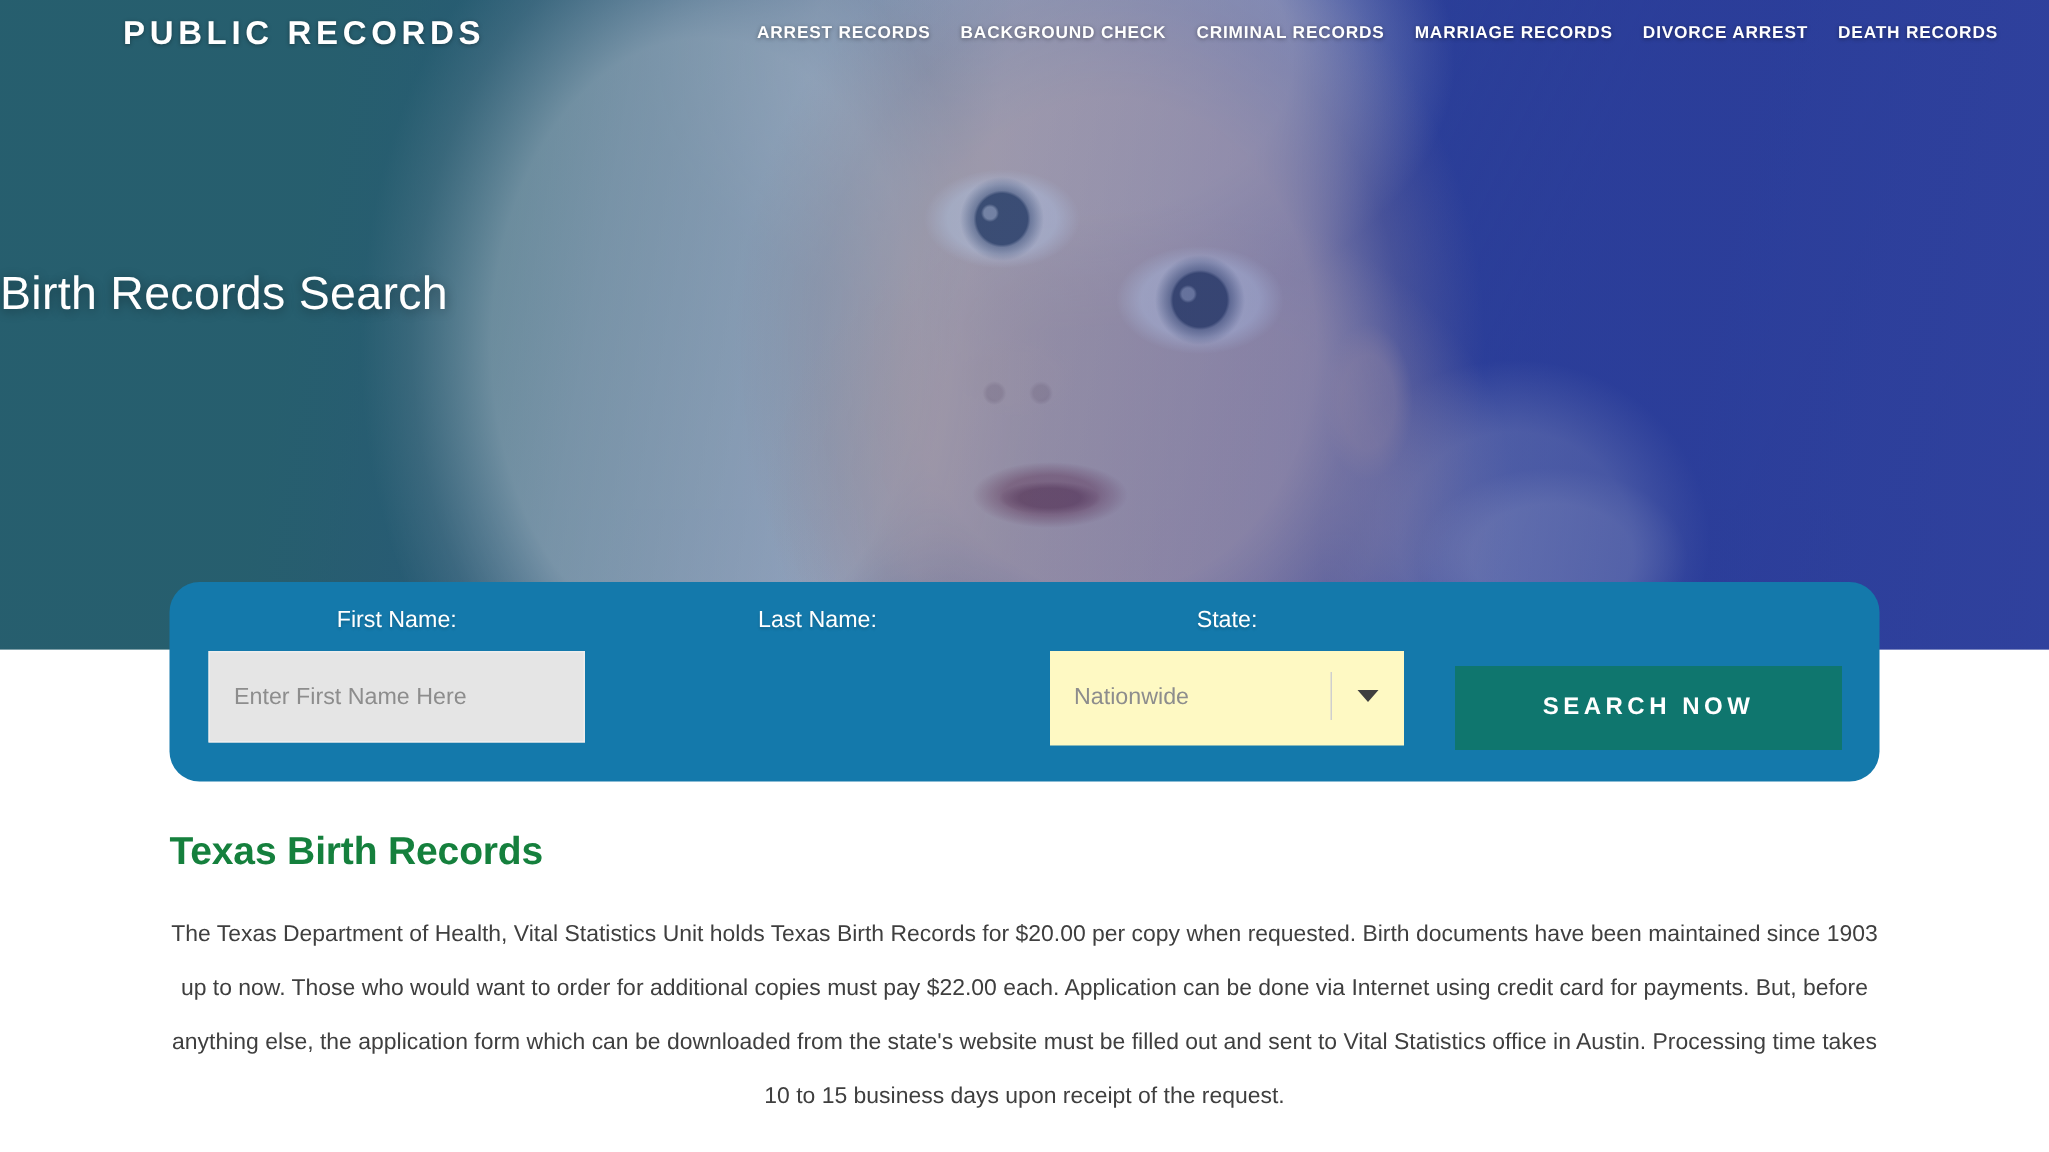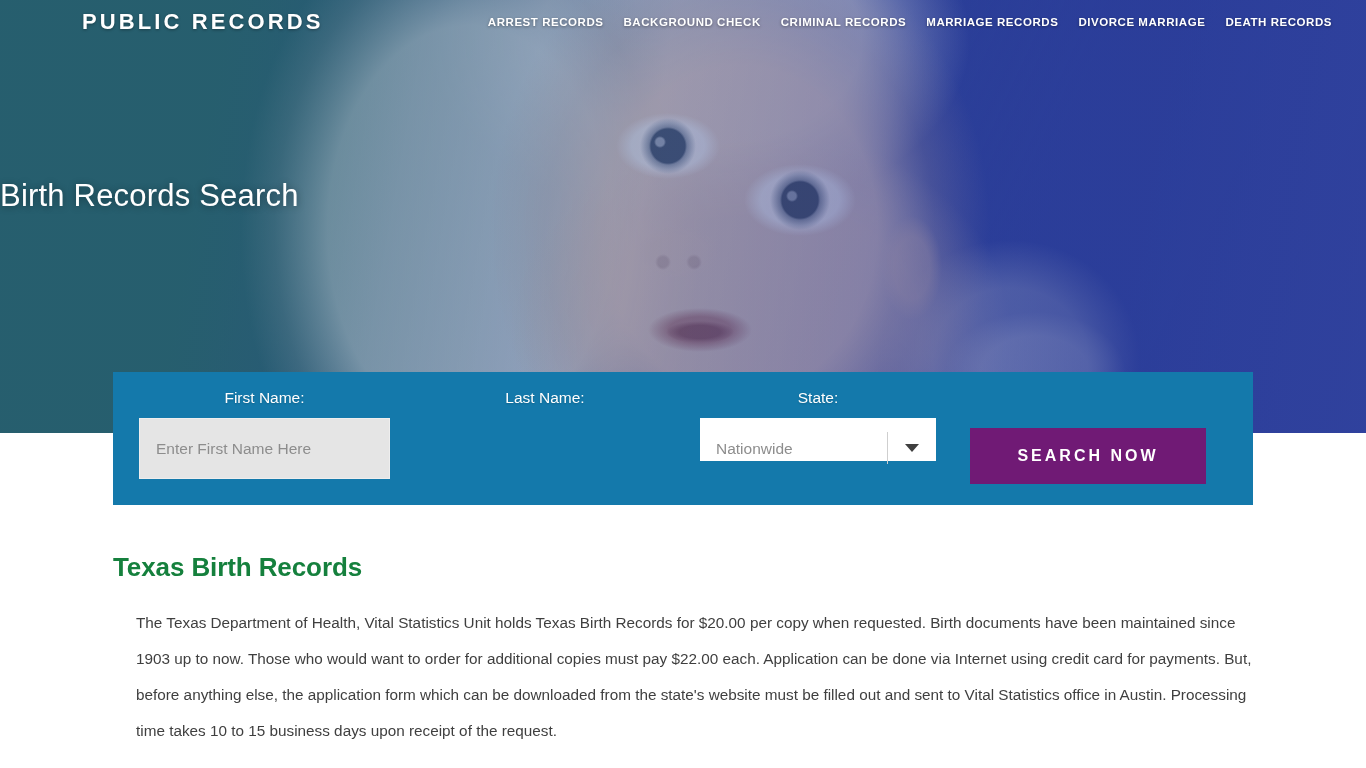--- a/index.html
+++ b/index.html
@@ -129,25 +129,26 @@
     font-weight: 400;
     letter-spacing: 0.2px;
     text-shadow: 0 1px 7px rgba(0,0,0,0.38);
     z-index: 5;
   }
 
   
   .search-panel {
     position: absolute;
     left: 113px;
-    top: 372px;
+    top: 388px;
     width: 1140px;
     height: 133px;
     background: #1479ab;
     z-index: 10;
+    border-radius: 20px;
   }
   .fields {
     position: relative;
     height: 100%;
     display: flex;
     padding: 17px 14px 0 14px;
   }
   .field {
     position: relative;
     padding: 0 12px;
@@ -176,22 +177,22 @@
     font-family: "Liberation Sans", sans-serif;
     font-size: 15.5px;
     color: #5c5c5c;
     outline: none;
   }
   .field-input::placeholder { color: #8d8d8d; opacity: 1; }
 
   .select-wrap {
     position: relative;
     width: 100%;
-    height: 43px;
-    background: #ffffff;
+    height: 63px;
+    background: #fef9c3;
   }
   .select-value {
     position: absolute;
     left: 16px;
     top: 0;
     height: 61px;
     line-height: 61px;
     font-size: 15.5px;
     color: #8d8d8d;
   }
@@ -208,23 +209,23 @@
     right: 17px;
     top: 26px;
     width: 0; height: 0;
     border-left: 7px solid transparent;
     border-right: 7px solid transparent;
     border-top: 8px solid #3f3f3f;
   }
 
   .search-btn {
     display: block;
-    width: 236px;
+    width: 258px;
     height: 56px;
-    background: #701a75;
+    background: #0f766e;
     border: none;
     color: #ffffff;
     font-family: "Liberation Sans", sans-serif;
     font-size: 16px;
     font-weight: 700;
     letter-spacing: 3px;
     cursor: pointer;
   }
 
   
@@ -240,39 +241,38 @@
     font-size: 26px;
     font-weight: 700;
     color: #15803d;
     letter-spacing: -0.1px;
   }
   .article-p {
     margin-top: 22px;
     font-size: 15.3px;
     line-height: 36px;
     color: #3f3f3f;
-    text-align: left;
-    margin-left: 23px;
+    text-align: center;
   }
 </style>
 </head>
 <body>
 
 <div class="hero">
   <div class="hero-photo"></div>
   <div class="hero-tint"></div>
 
   <div class="topbar">
     <div class="brand">PUBLIC RECORDS</div>
     <nav class="nav">
       <a class="nav-item">ARREST RECORDS</a>
       <a class="nav-item">BACKGROUND CHECK</a>
       <a class="nav-item">CRIMINAL RECORDS</a>
       <a class="nav-item">MARRIAGE RECORDS</a>
-      <a class="nav-item">DIVORCE MARRIAGE</a>
+      <a class="nav-item">DIVORCE ARREST</a>
       <a class="nav-item">DEATH RECORDS</a>
     </nav>
   </div>
 
   <h1 class="hero-title">Birth Records Search</h1>
 </div>
 
 <div class="search-panel">
   <div class="fields">
 

